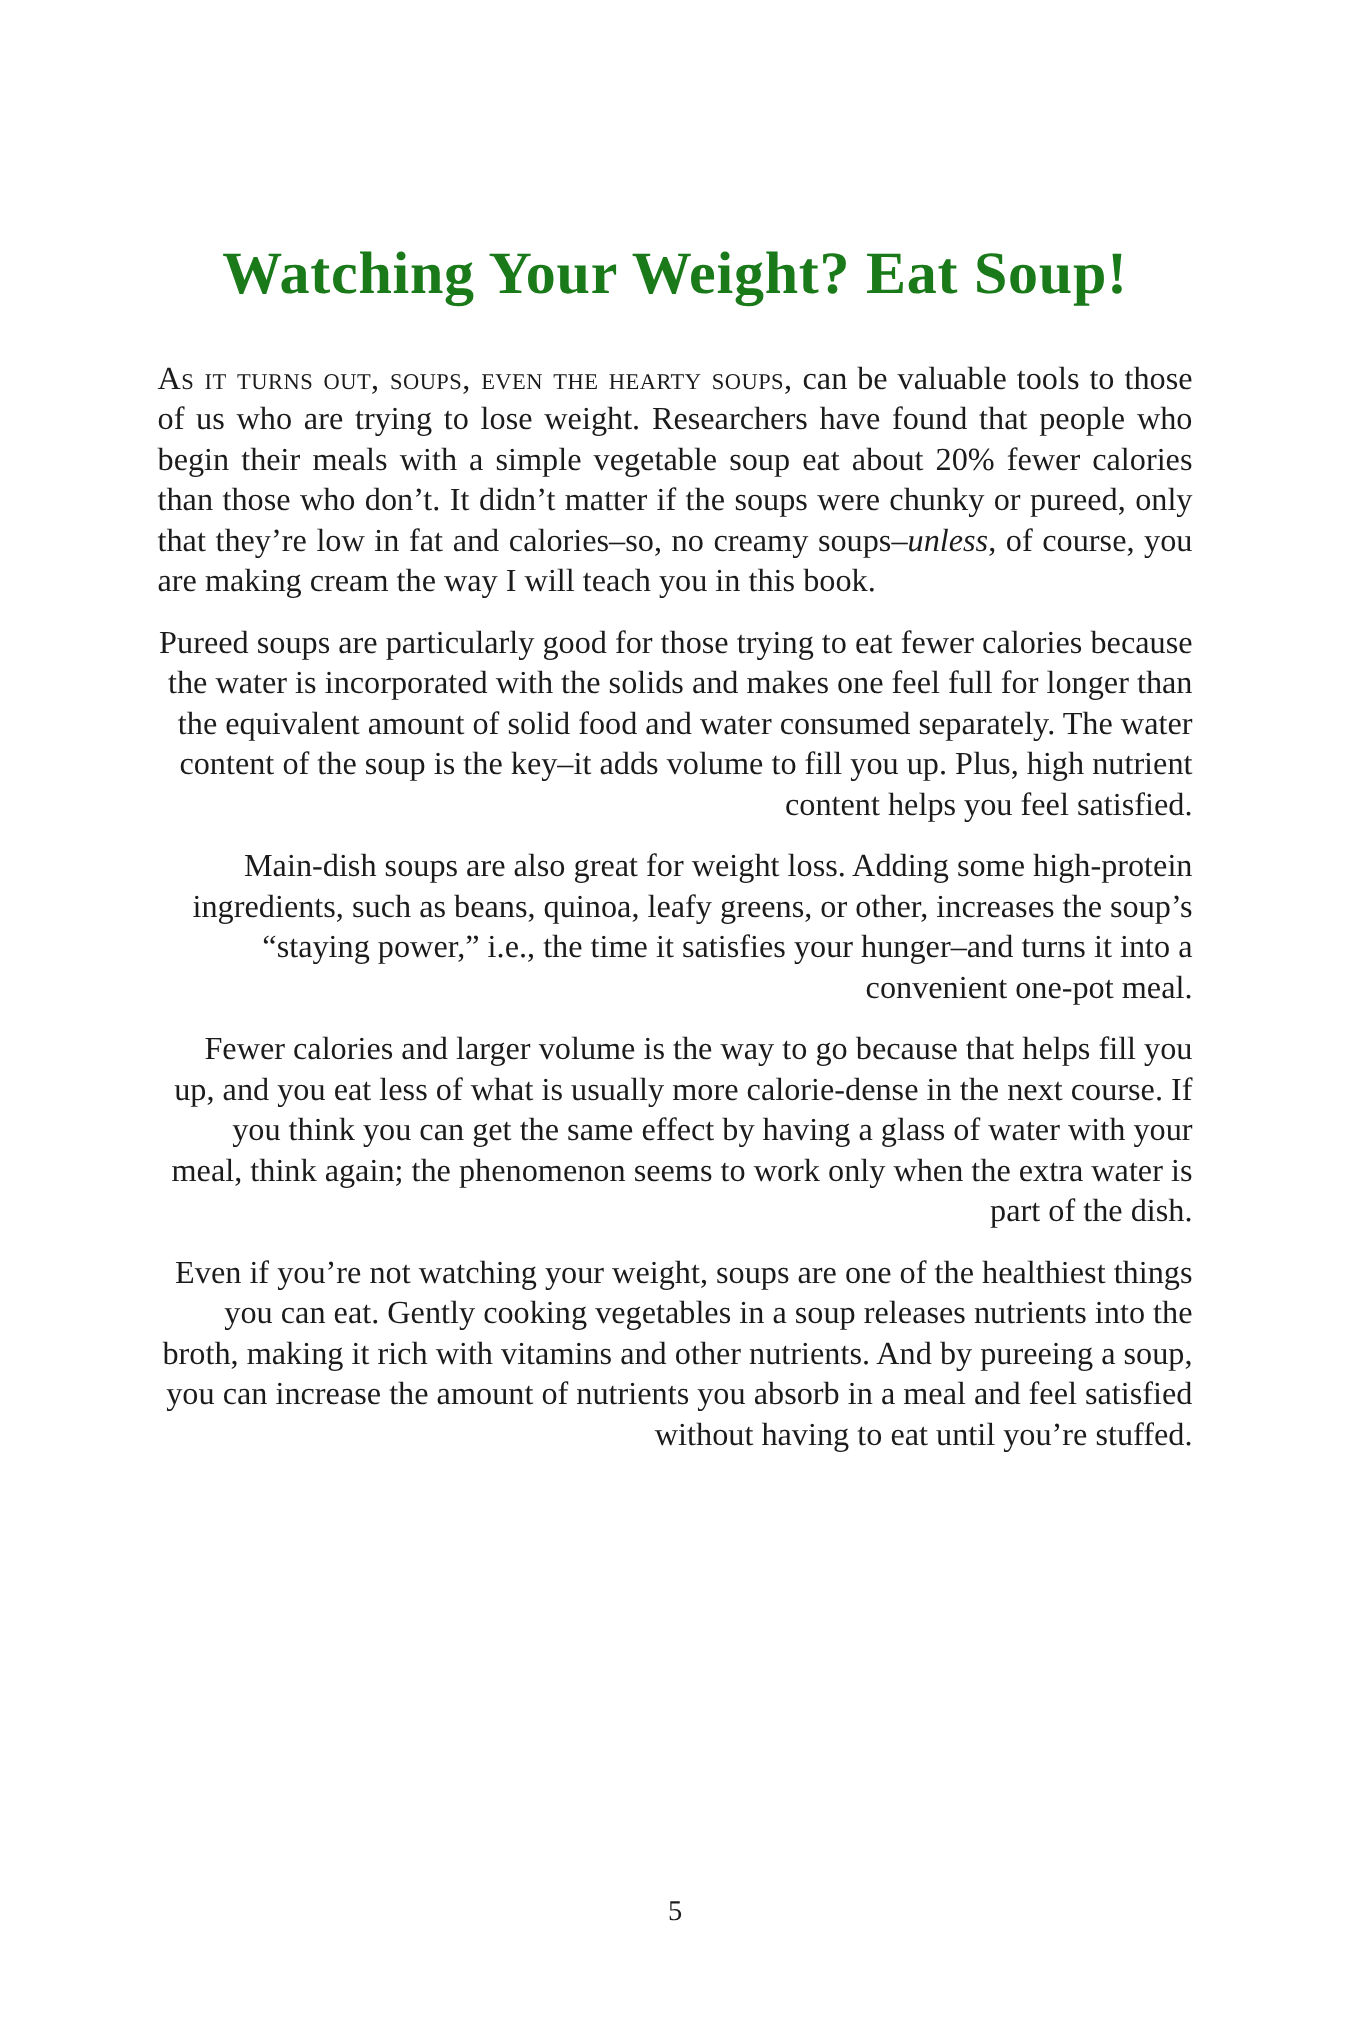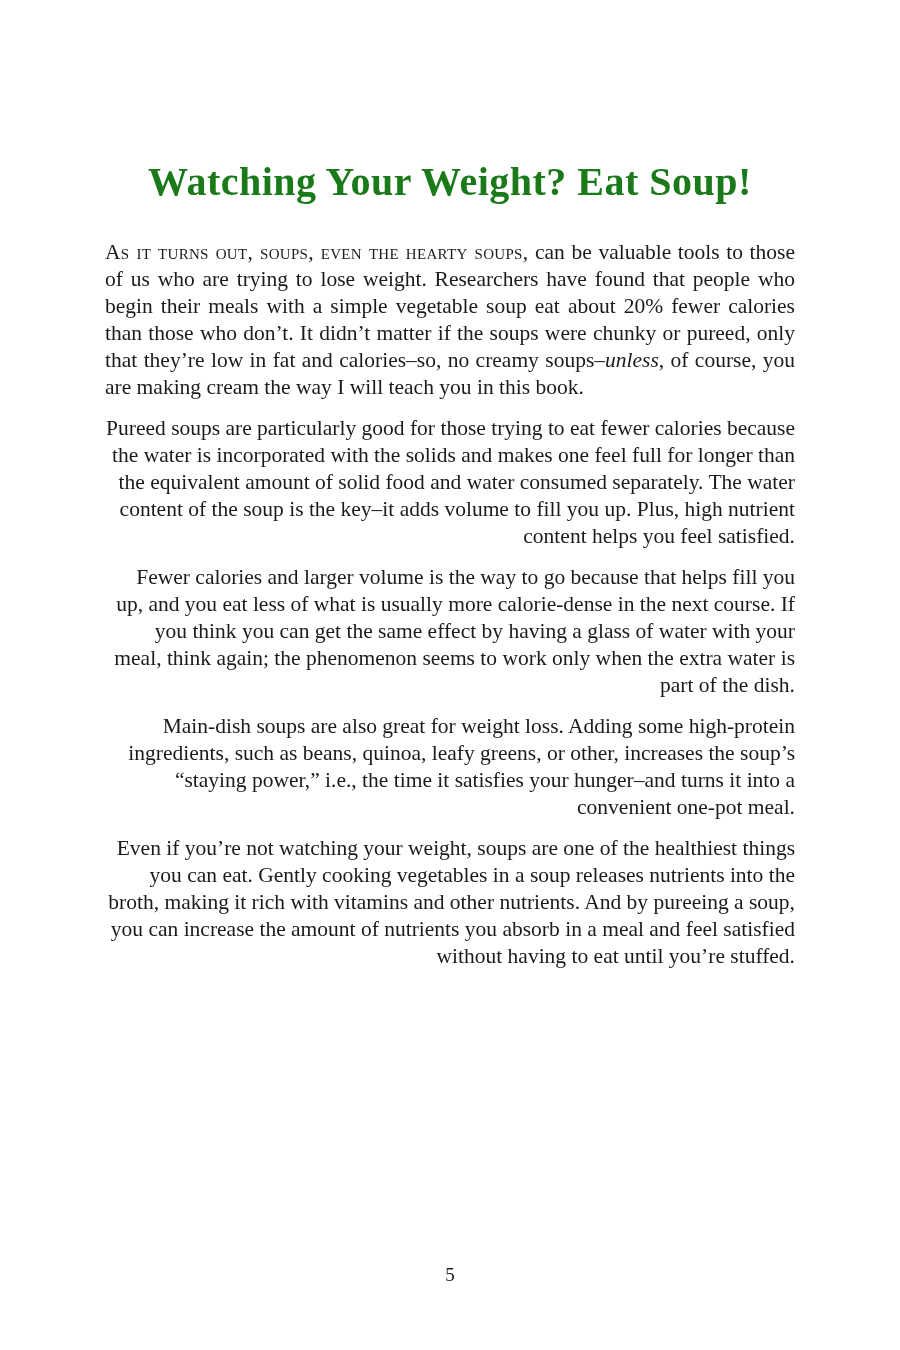--- a/index.html
+++ b/index.html
@@ -64,23 +64,23 @@
 <body>
 
 <div class="page">
 
   <h1 class="title">Watching Your Weight? Eat Soup!</h1>
 
   <p class="body-par first"><span class="smallcaps">As it turns out, soups, even the hearty soups,</span><span> can be valuable tools to those of us who are trying to lose weight. Researchers have found that people who begin their meals with a simple vegetable soup eat about 20% fewer calories than those who don’t. It didn’t matter if the soups were chunky or pureed, only that they’re low in fat and calories–so, no creamy soups–</span><em class="italic-word">unless</em><span>, of course, you are making cream the way I will teach you in this book.</span></p>
 
   <p class="body-par">Pureed soups are particularly good for those trying to eat fewer calories because the water is incorporated with the solids and makes one feel full for longer than the equivalent amount of solid food and water consumed separately. The water content of the soup is the key–it adds volume to fill you up. Plus, high nutrient content helps you feel satisfied.</p>
 
+  <p class="body-par">Main-dish soups are also great for weight loss. Adding some high-protein ingredients, such as beans, quinoa, leafy greens, or other, increases the soup’s “staying power,” i.e., the time it satisfies your hunger–and turns it into a convenient one-pot meal.</p>
+
   <p class="body-par">Fewer calories and larger volume is the way to go because that helps fill you up, and you eat less of what is usually more calorie-dense in the next course. If you think you can get the same effect by having a glass of water with your meal, think again; the phenomenon seems to work only when the extra water is part of the dish.</p>
-
-  <p class="body-par">Main-dish soups are also great for weight loss. Adding some high-protein ingredients, such as beans, quinoa, leafy greens, or other, increases the soup’s “staying power,” i.e., the time it satisfies your hunger–and turns it into a convenient one-pot meal.</p>
 
 
   <p class="body-par">Even if you’re not watching your weight, soups are one of the healthiest things you can eat. Gently cooking vegetables in a soup releases nutrients into the broth, making it rich with vitamins and other nutrients. And by pureeing a soup, you can increase the amount of nutrients you absorb in a meal and feel satisfied without having to eat until you’re stuffed.</p>
 
 
   <div class="page-number">5</div>
 
 </div>
 
 </body></html>

